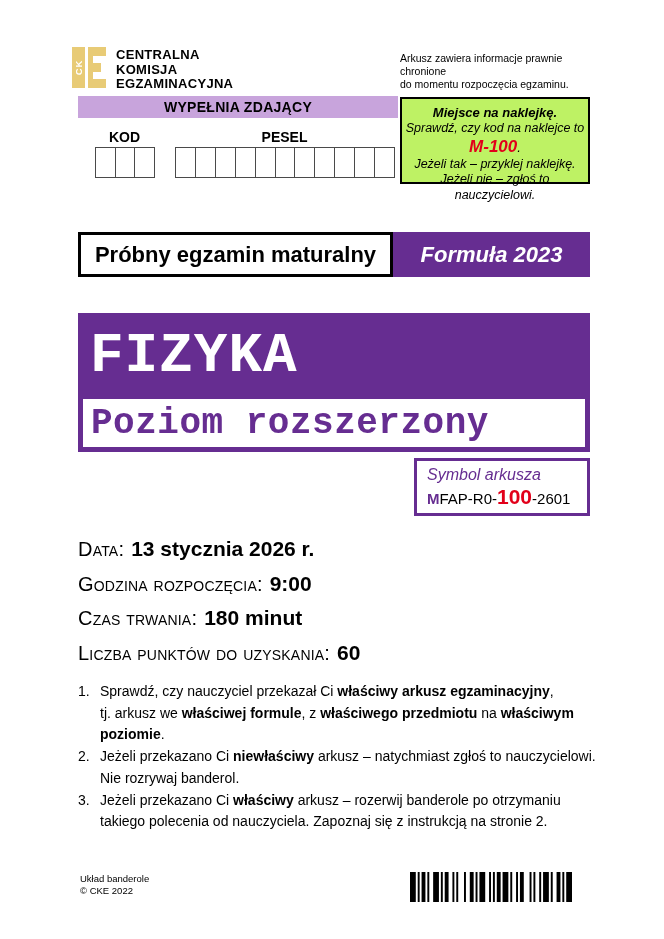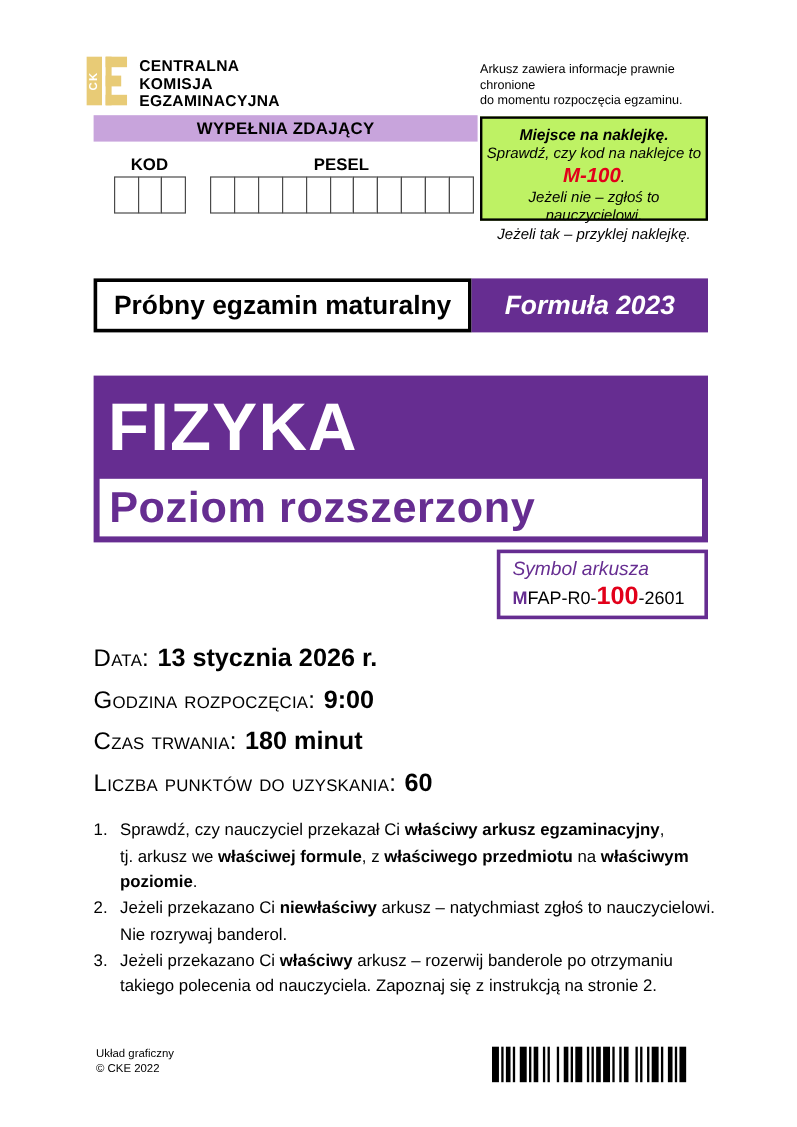--- a/index.html
+++ b/index.html
@@ -38,21 +38,21 @@
   .s-code b{color:var(--red);font-size:17px;font-style:italic;}
 
   
   .banner{position:absolute;left:78px;top:232px;display:flex;height:45px;}
   .banner-white{width:315px;border:3px solid #000;background:#fff;display:flex;align-items:center;justify-content:center;
                 font-weight:bold;font-size:22px;}
   .banner-purple{width:197px;background:var(--purple);color:#fff;display:flex;align-items:center;justify-content:center;
                  font-weight:bold;font-style:italic;font-size:22px;}
 
   
-  .subject-block{position:absolute;left:78px;top:313px;width:512px;height:139px;background:var(--purple);}
+  .subject-block{position:absolute;left:78px;top:313px;width:512px;height:139px;background:var(--purple);font-family:Liberation Mono, monospace;}
   .subject-title{color:#fff;font-weight:bold;font-size:56px;line-height:1;letter-spacing:1px;padding:15px 0 0 12px;}
   .level-band{position:absolute;left:5px;right:5px;bottom:5px;height:48px;background:#fff;display:flex;align-items:center;}
   .level-band span{color:var(--purple);font-weight:bold;font-size:36px;padding-left:8px;letter-spacing:.5px;}
 
   .symbol-box{position:absolute;left:414px;top:458px;width:176px;height:58px;border:3px solid var(--purple);
               background:#fff;padding:3px 0 0 10px;}
   .sym-label{color:var(--purple);font-style:italic;font-size:16px;line-height:21px;}
   .sym-code{font-size:15px;line-height:24px;}
   .sym-code .sym-m{color:var(--purple);font-weight:bold;}
   .sym-code .sym-hl{color:var(--red);font-weight:bold;font-size:21px;}
@@ -119,22 +119,22 @@
       <div class="cell"></div>
       <div class="cell"></div>
       <div class="cell"></div>
       <div class="cell"></div>
     </div>
 
   <div class="sticker">
     <div class="s-title">Miejsce na naklejkę.</div>
     <div class="s-line">Sprawdź, czy kod na naklejce to</div>
     <div class="s-code"><b>M-100</b><span>.</span></div>
+    <div class="s-line">Jeżeli tak – przyklej naklejkę.</div>
     <div class="s-line">Jeżeli nie – zgłoś to nauczycielowi.</div>
-    <div class="s-line">Jeżeli tak – przyklej naklejkę.</div>
   </div>
 
   <div class="banner">
     <div class="banner-white">Próbny egzamin maturalny</div>
     <div class="banner-purple">Formuła 2023</div>
   </div>
 
   <div class="subject-block">
     <div class="subject-title">FIZYKA</div>
     <div class="level-band">
@@ -169,21 +169,21 @@
         </div>
         <div class="instr-item">
           <span class="instr-num">3.</span>
           <span class="instr-text"><span>Jeżeli przekazano Ci </span><b>właściwy</b><span> arkusz – rozerwij banderole po otrzymaniu
 takiego polecenia od nauczyciela. Zapoznaj się z instrukcją na stronie 2.</span></span>
         </div>
       </div>
   </div>
 
   <div class="footer-credit">
-    <div>Układ graficzny</div>
+    <div>Układ banderole</div>
     <div>© CKE 2022</div>
   </div>
   <svg class="barcode" preserveAspectRatio="none" aria-hidden="true" viewBox="0 0 84 30">
       <rect x="0" y="0" width="3" height="30"></rect>
       <rect x="4" y="0" width="1" height="30"></rect>
       <rect x="6" y="0" width="2" height="30"></rect>
       <rect x="9" y="0" width="1" height="30"></rect>
       <rect x="12" y="0" width="3" height="30"></rect>
       <rect x="16" y="0" width="1" height="30"></rect>
       <rect x="18" y="0" width="2" height="30"></rect>

